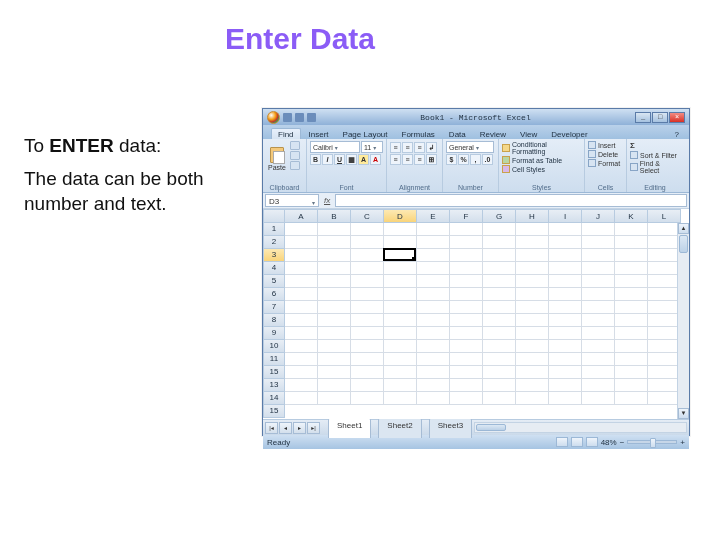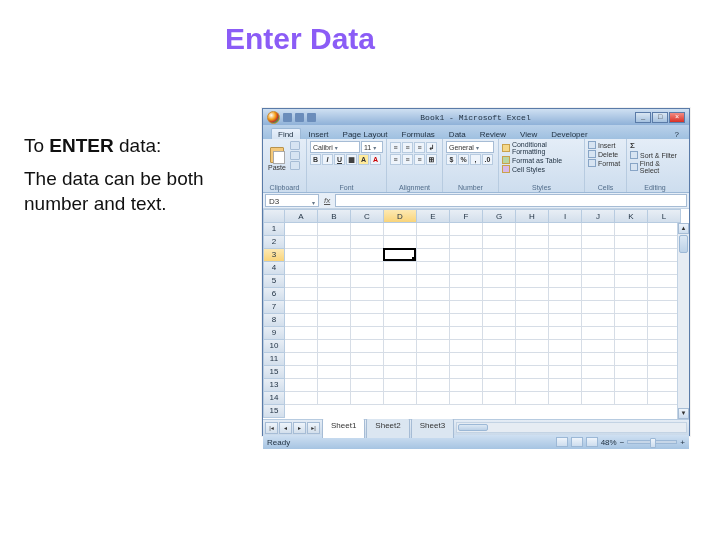--- a/index.html
+++ b/index.html
@@ -192,21 +192,21 @@
     border-top:1px solid #b7cbe0;
     display:flex; align-items:center; padding-left:2px;
   }
   .nav-btn {
     width:13px; height:12px; background:linear-gradient(#eef4fb,#d3dfec);
     border:1px solid #a6bcd5; margin-right:1px; font-size:6px; text-align:center; line-height:10px;
   }
   .stab {
     height:20px; padding:0 8px; font-size:8px; line-height:13px;
     background:#dbe6f1; border:1px solid #a6bcd5; border-bottom:none;
-    margin-left:1px; border-top-left-radius:2px; border-top-right-radius:2px;
+    margin-left:7px; border-top-left-radius:2px; border-top-right-radius:2px;
   }
   .stab.active { background:#fff; }
   .hscroll { flex:1; margin:0 2px; display:flex; align-items:center; }
   .hscroll .track { flex:1; height:11px; background:#e6ecf3; border:1px solid #c3d3e4; position:relative; }
   .hscroll .thumb { position:absolute; left:1px; top:1px; bottom:1px; width:30px; background:linear-gradient(#dce8f4,#bcd1e7); border:1px solid #9cb8d6; border-radius:2px; }
 
   .status-bar {
     height:14px; background:linear-gradient(#cfe0f2,#a6c4e2);
     display:flex; align-items:center; padding:0 4px; font-size:8px; color:#234;
     justify-content:space-between;

